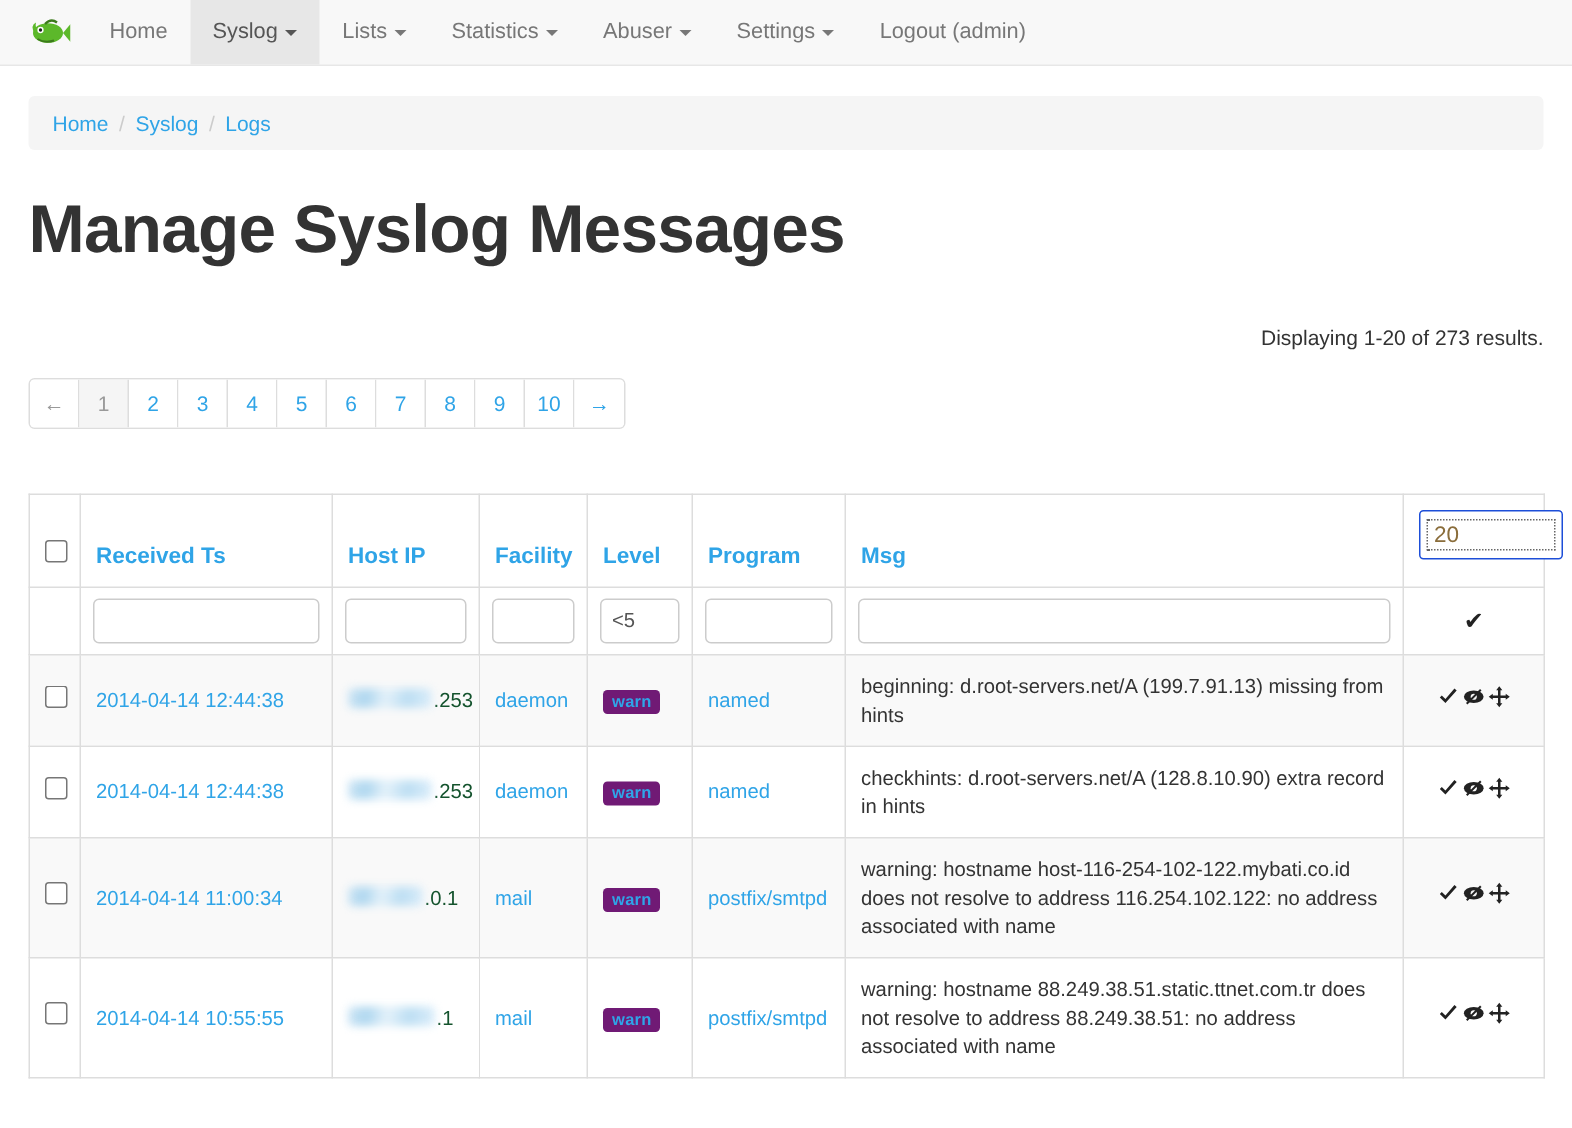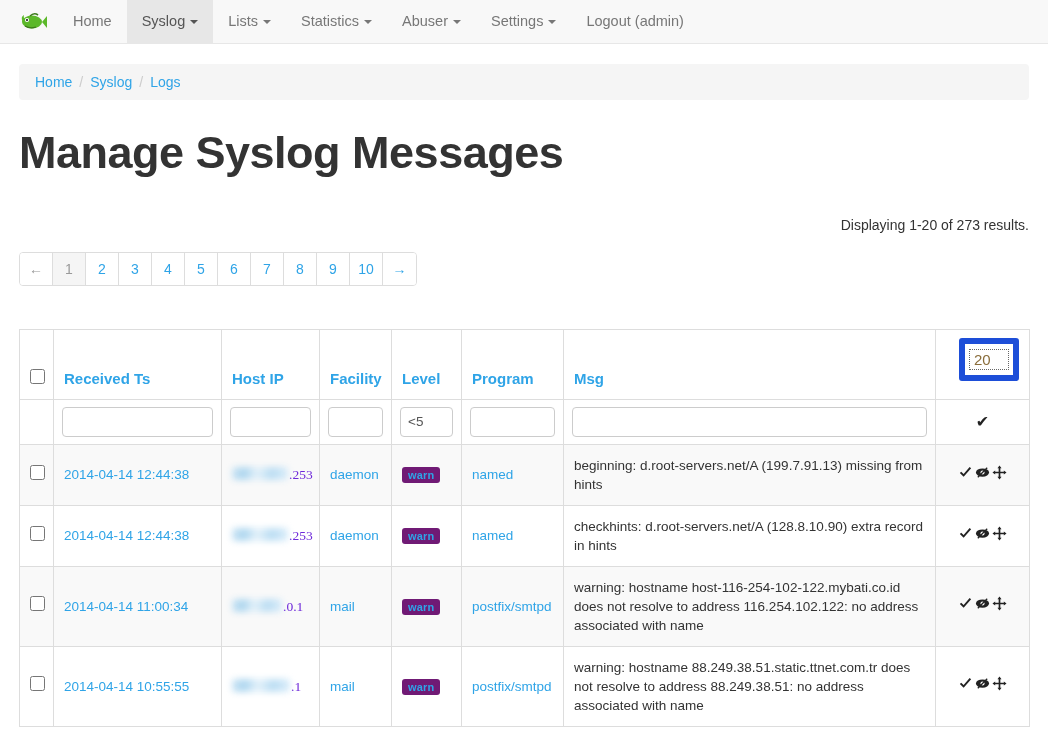--- a/index.html
+++ b/index.html
@@ -167,25 +167,25 @@
   input[type=checkbox].cb {
     width: 15px; height: 15px;
     margin: 0;
     cursor: pointer;
   }
 
   
   .perpage-wrap { text-align: right; padding-bottom: 6px; }
   .perpage {
     display: inline-block;
-    border: 6px solid #1d4ed8;
+    border: 1px solid #1d4ed8;
     border-radius: 3px;
     background: #ffffff;
     padding: 5px 4px;
-    width: 60px;
+    width: 96px;
   }
   .perpage-inner {
     border: 1px dotted #666666;
     padding: 1px 4px;
     font-size: 15px;
     color: #8a6d3b;
     font-weight: normal;
     text-align: left;
     min-height: 20px;
     cursor: text;
@@ -222,21 +222,21 @@
     display: inline-block;
     height: 13px;
     background: linear-gradient(100deg,#cfe6f5 0%, #a9d4ee 22%, #e3f1fa 45%, #b8dcf2 70%, #dceefb 100%);
     filter: blur(3px);
     opacity: 0.95;
     border-radius: 3px;
     margin-right: 1px;
     position: relative;
     top: 1px;
   }
-  .ip-tail { color: #6d28d9; font-family: Liberation Serif, serif; }
+  .ip-tail { color: #14532d; }
 
   .badge-warn {
     display: inline-block;
     background: #701a75;
     color: #2fa4e7;
     font-size: 11px;
     font-weight: bold;
     border-radius: 3px;
     padding: 3px 6px 2px 6px;
     line-height: 1;

